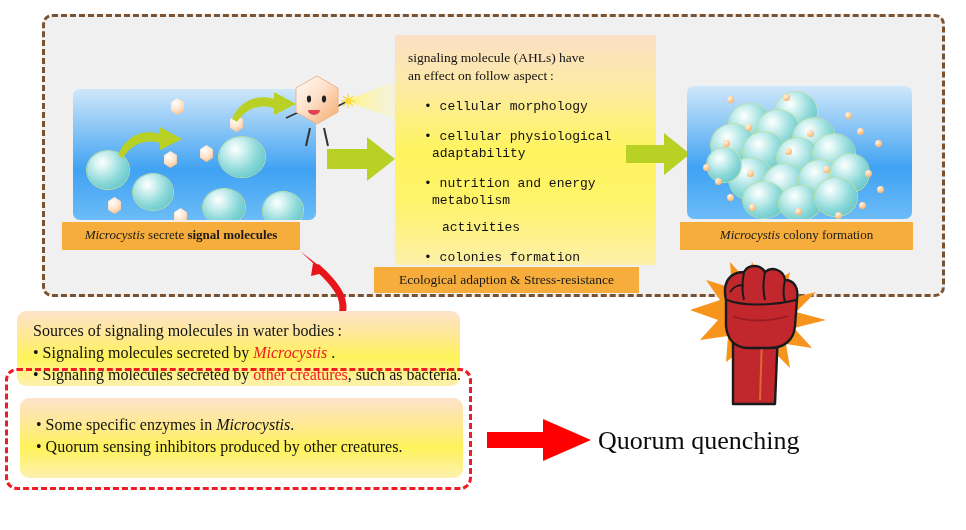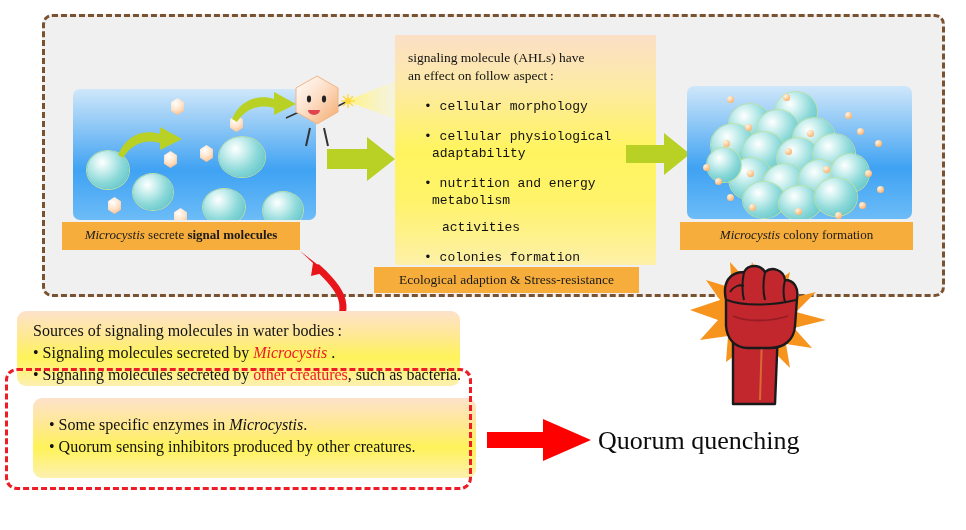--- a/index.html
+++ b/index.html
@@ -92,21 +92,21 @@
   }
 
   
   .src-box{
     position:absolute;
     background:linear-gradient(to bottom,#fde2cb 0%,#ffe98f 35%,#fff35a 62%,#fdf0b0 100%);
     border-radius:9px;
     box-sizing:border-box;
   }
   #sources-box{left:17px;top:311px;width:443px;height:75px;padding:9px 16px 0 16px;}
-  #enzymes-box{left:33px;top:398px;width:443px;height:80px;padding:16px 16px 0 16px;}
+  #enzymes-box{left:20px;top:398px;width:443px;height:80px;padding:16px 16px 0 16px;}
   .src-line{font-size:16px;color:#111;line-height:22px;white-space:nowrap;}
   .src-line i{font-style:italic;}
   .red{color:#ee1c25;}
   .red-i{color:#ee1c25;font-style:italic;}
 
   #red-dashed-box{
     position:absolute;left:5px;top:368px;width:467px;height:122px;
     border:3px dashed #ee1c25;border-radius:12px;
     box-sizing:border-box;pointer-events:none;
   }

